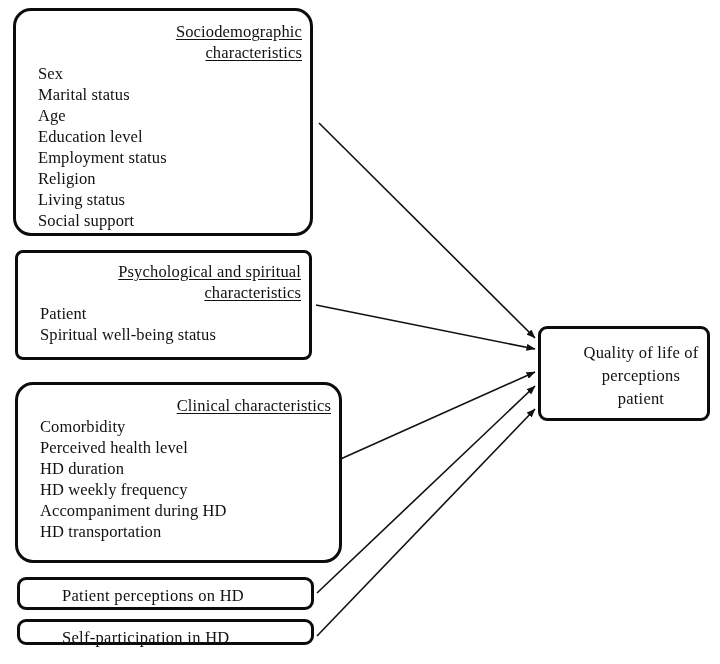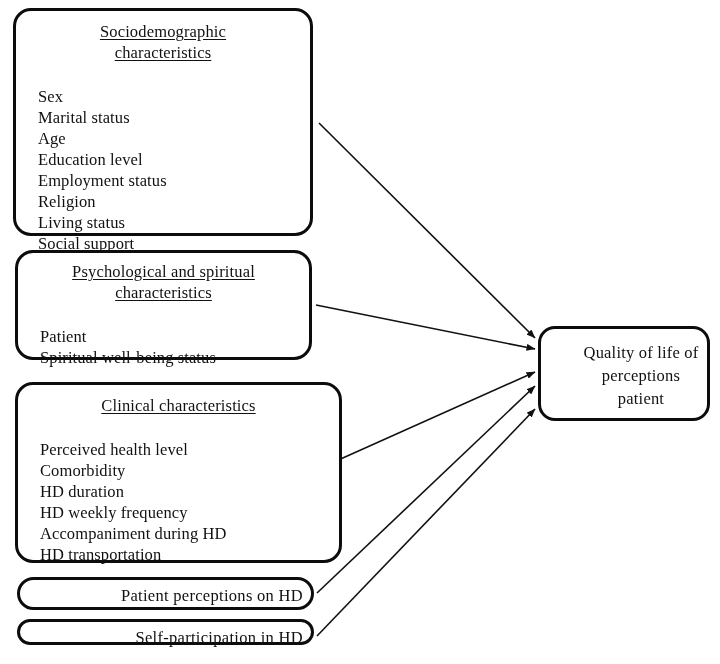--- a/index.html
+++ b/index.html
@@ -30,62 +30,61 @@
   }
   .box {
     position: absolute;
     box-sizing: border-box;
     background: #ffffff;
     border: 3px solid #0c0c0c;
     border-radius: 18px;
     z-index: 2;
   }
   .box.thin-radius {
-    border-radius: 17px;
+    border-radius: 9px;
     padding-left: 34px;
   }
   .box-title {
-    text-align: center;
+    text-align: right;
     text-decoration: underline;
     text-underline-offset: 2px;
     font-size: 16.5px;
     line-height: 21px;
     letter-spacing: 0.15px;
   }
   .box-list {
     margin: 0;
     padding: 0;
     list-style: none;
   }
   .box-list li {
     font-size: 16.5px;
     line-height: 21px;
     white-space: nowrap;
     letter-spacing: 0.1px;
   }
   .pad-left {
     padding-left: 14px;
-    margin-top: 23px;
   }
   .band-label {
-    text-align: right;
+    text-align: left;
     font-size: 16.5px;
     line-height: 21px;
     letter-spacing: 0.3px;
   }
   .outcome-text {
     text-align: center;
     font-size: 16.5px;
     line-height: 23px;
     letter-spacing: 0.2px;
   }
 
   
   #box-sociodemographic { left: 13px;  top: 8px;   width: 300px; height: 228px; }
-  #box-psychological    { left: 15px;  top: 250px; width: 297px; height: 110px; }
+  #box-psychological    { left: 15px;  top: 250px; width: 297px; height: 110px; border-radius: 8px; }
   #box-clinical         { left: 15px;  top: 382px; width: 327px; height: 181px; }
   #box-perceptions      { left: 17px;  top: 577px; width: 297px; height: 33px;  }
   #box-participation    { left: 17px;  top: 619px; width: 297px; height: 26px;  }
   #box-outcome          { left: 538px; top: 326px; width: 172px; height: 95px;  }
 
   #box-sociodemographic .inner { padding: 10px 8px 0 8px; }
   #box-psychological .inner    { padding: 8px 8px 0 8px; }
   #box-clinical .inner         { padding: 10px 8px 0 8px; }
   #box-perceptions .inner,
   #box-participation .inner    { padding: 5px 8px 0 8px; }
@@ -140,22 +139,22 @@
       </ul>
     </div>
   </div>
 
   <div class="box" id="box-clinical">
     <div class="inner">
       <div class="box-title">
         <span>Clinical characteristics</span>
       </div>
       <ul class="box-list pad-left">
+        <li>Comorbidity</li>
         <li>Perceived health level</li>
-        <li>Comorbidity</li>
         <li>HD duration</li>
         <li>HD weekly frequency</li>
         <li>Accompaniment during HD</li>
         <li>HD transportation</li>
       </ul>
     </div>
   </div>
 
   <div class="box thin-radius" id="box-perceptions">
     <div class="inner">

